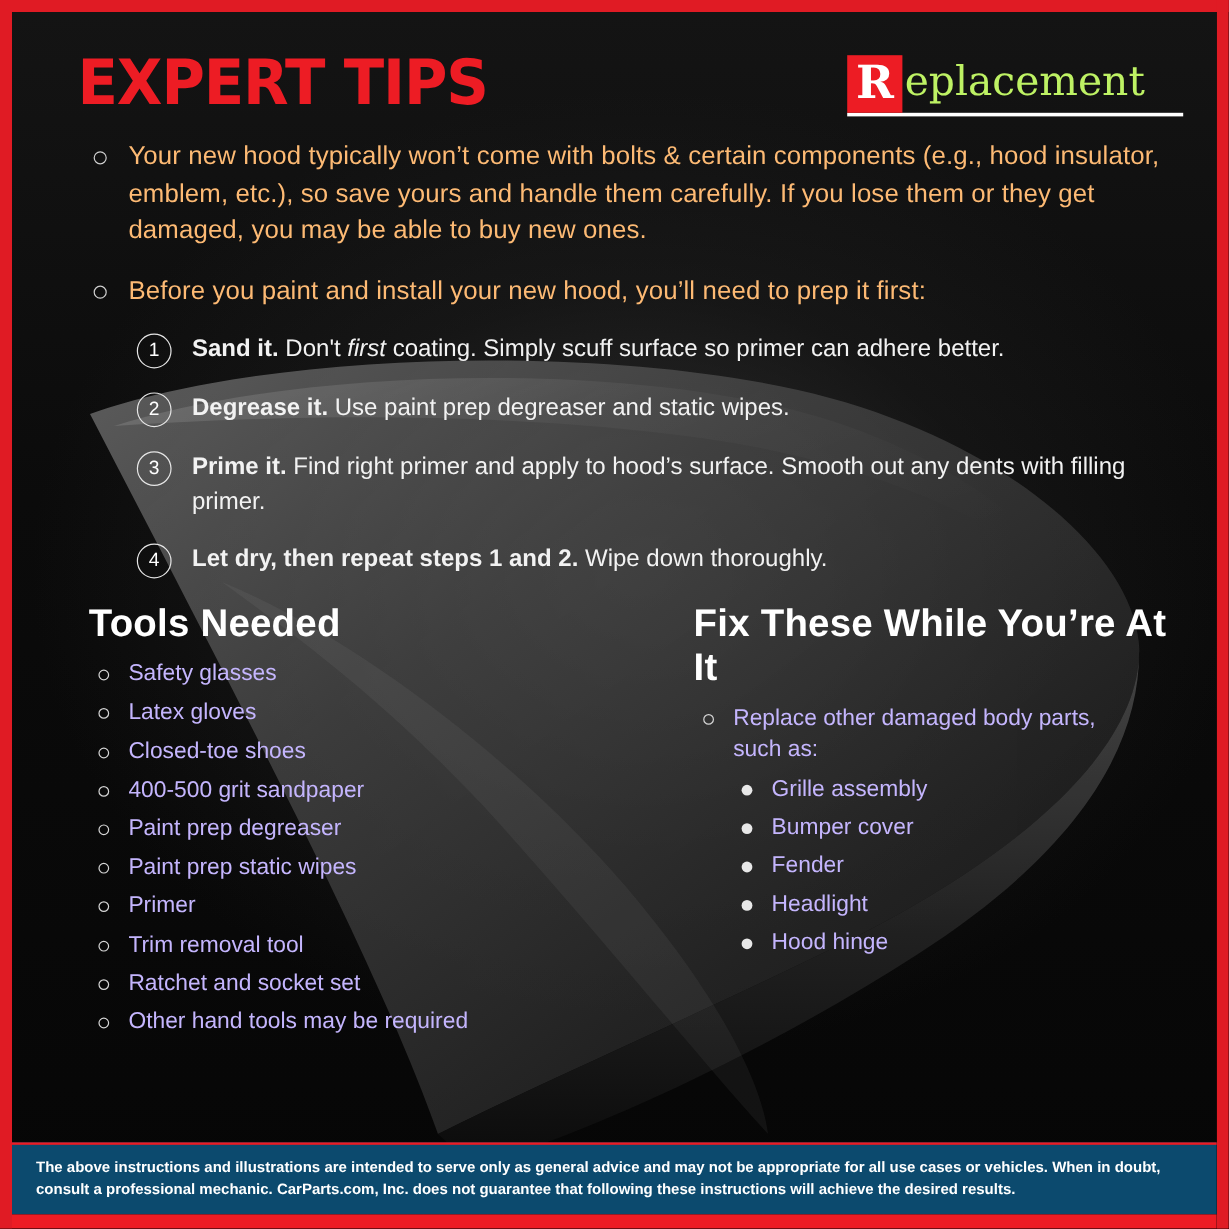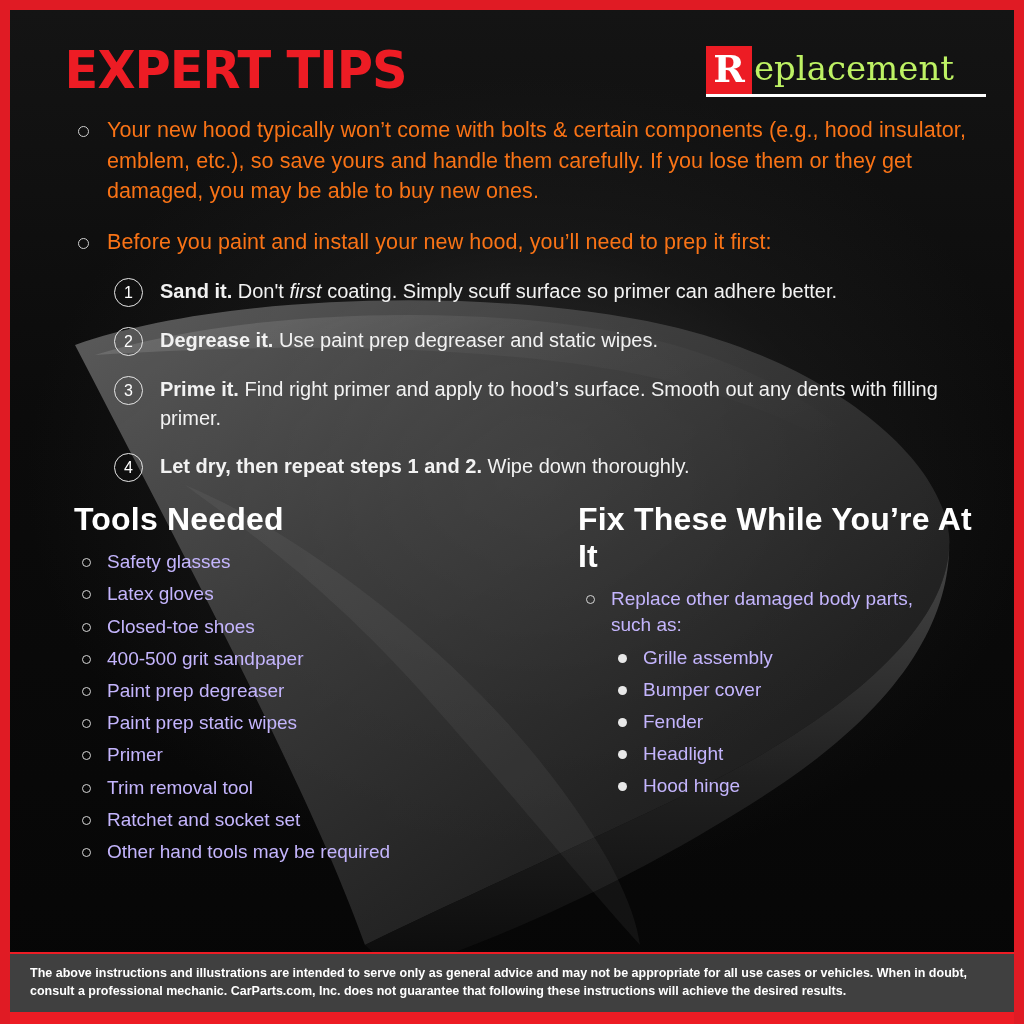--- a/index.html
+++ b/index.html
@@ -75,21 +75,21 @@
 
   .intro { margin-top: 18px; padding-left: 40px; }
   .bullet-row { display: flex; align-items: flex-start; margin-bottom: 20px; }
   .circ {
     flex: 0 0 auto;
     width: 11px; height: 11px;
     border: 1.6px solid #cfcfcf;
     border-radius: 50%;
     margin-top: 11px; margin-right: 18px;
   }
-  .intro-text { font-size: 21.5px; line-height: 1.42; color: #f97316; letter-spacing: .1px; }
+  .intro-text { font-size: 21.5px; line-height: 1.42; color: #fdba74; letter-spacing: .1px; }
 
   .steps { margin-top: 4px; padding-left: 76px; }
   .step { display: flex; align-items: flex-start; margin-bottom: 19px; }
   .step-num {
     flex: 0 0 auto;
     width: 29px; height: 29px;
     border: 1.7px solid #e6e6e6;
     border-radius: 50%;
     color: #fff; font-size: 16px;
     display: flex; align-items: center; justify-content: center;
@@ -120,21 +120,21 @@
   }
   .li-text { font-size: 19px; line-height: 1.38; color: #c4b5fd; }
   .sub-list { margin-top: 2px; }
 
   .footer {
     position: absolute;
     left: 0; right: 0; bottom: 0;
     z-index: 8;
   }
   .footer .note {
-    background: #404040;
+    background: #0c4a6e;
     color: #ffffff;
     font-size: 12.5px;
     line-height: 1.45;
     font-weight: 700;
     padding: 10px 24px 12px 20px;
     border-top: 2px solid #ed1c24;
   }
   .footer .bar { height: 12px; background: #ed1c24; }
 </style>
 </head>

